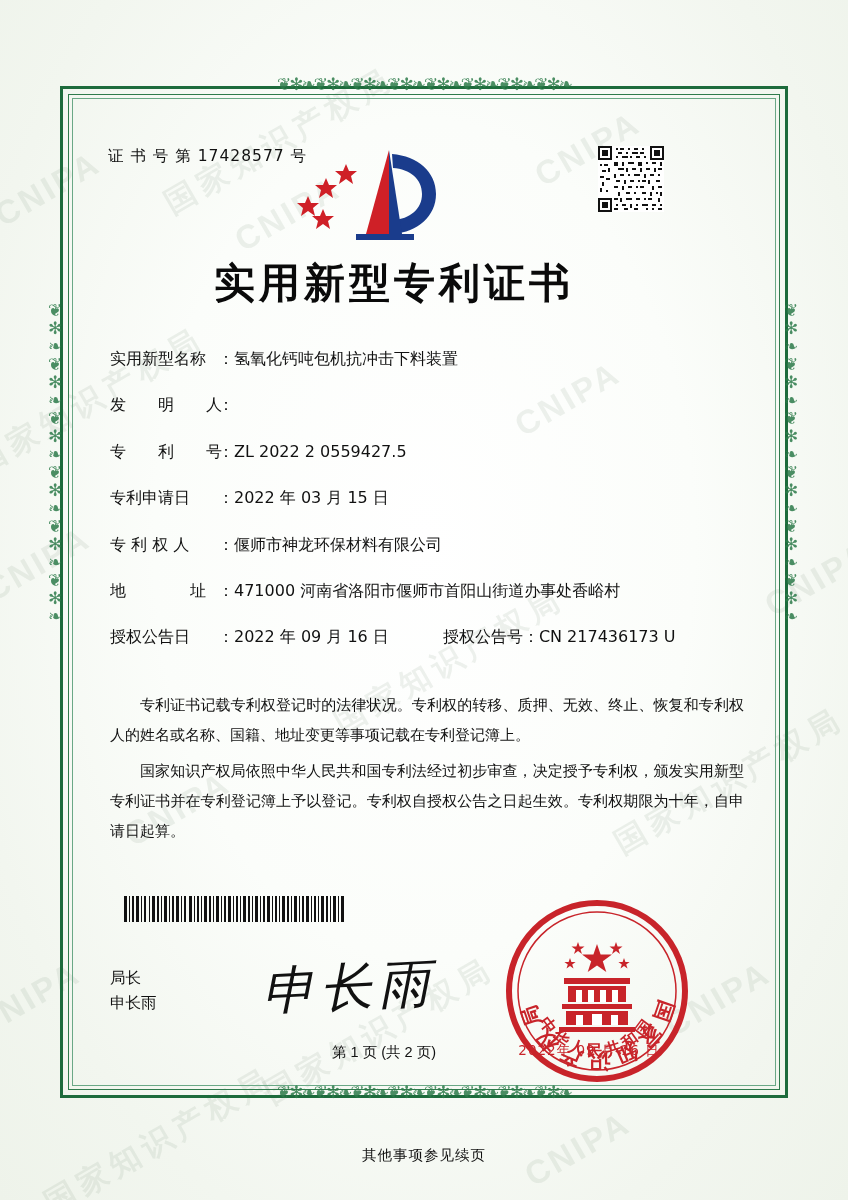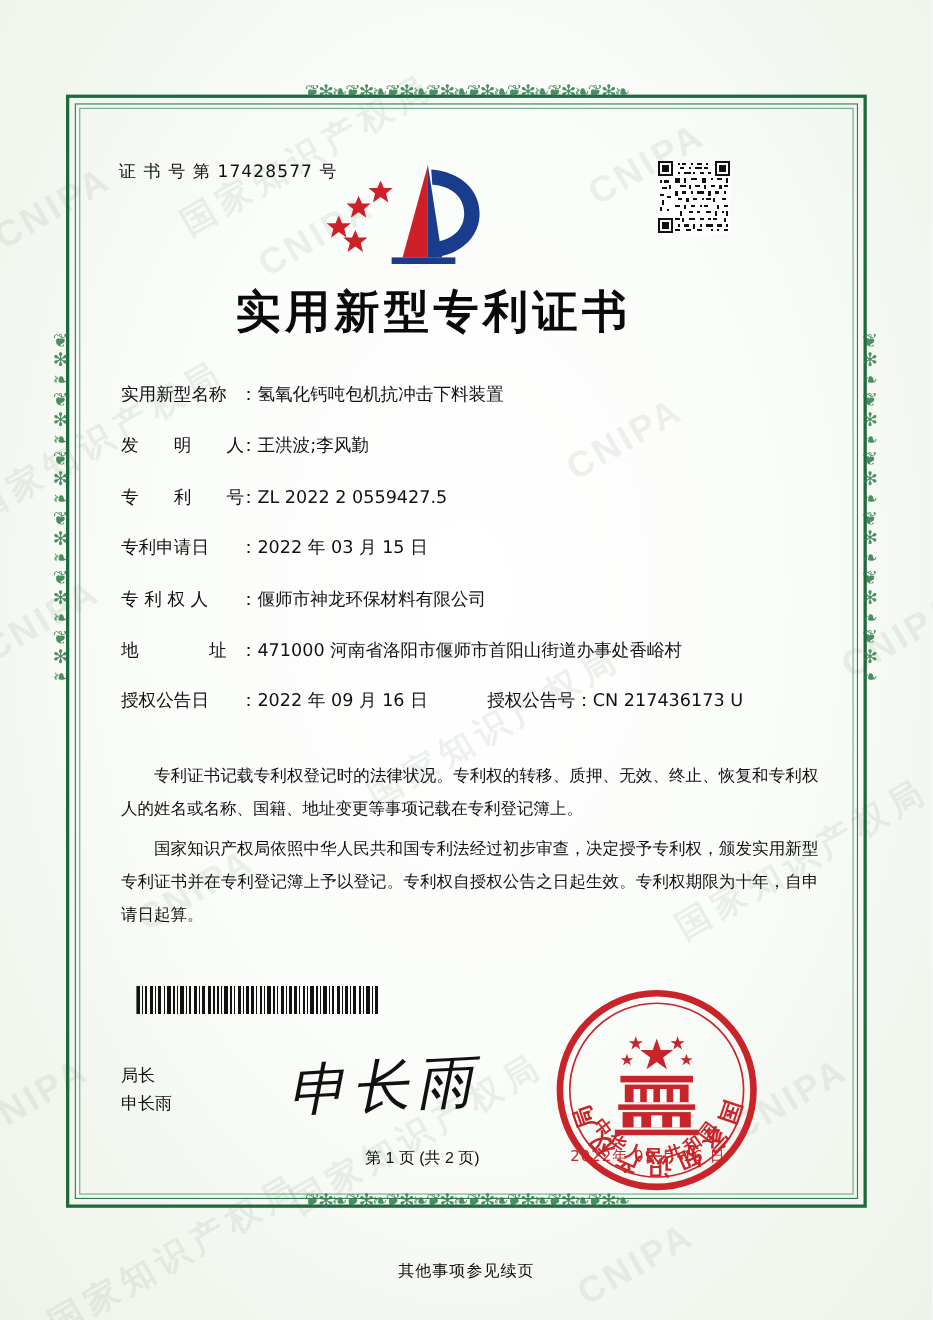--- a/index.html
+++ b/index.html
@@ -413,21 +413,20 @@
 
     <div class="fields">
       <div class="field-row">
         <div class="f-label">实用新型名称</div>
         <div class="f-colon">：</div>
         <div class="f-value">氢氧化钙吨包机抗冲击下料装置</div>
       </div>
       <div class="field-row">
         <div class="f-label">发　　明　　人</div>
         <div class="f-colon">：</div>
-        <div class="f-value">王洪波;李风勤</div>
       </div>
       <div class="field-row">
         <div class="f-label">专　　利　　号</div>
         <div class="f-colon">：</div>
         <div class="f-value">ZL 2022 2 0559427.5</div>
       </div>
       <div class="field-row">
         <div class="f-label">专利申请日</div>
         <div class="f-colon">：</div>
         <div class="f-value">2022 年 03 月 15 日</div>

